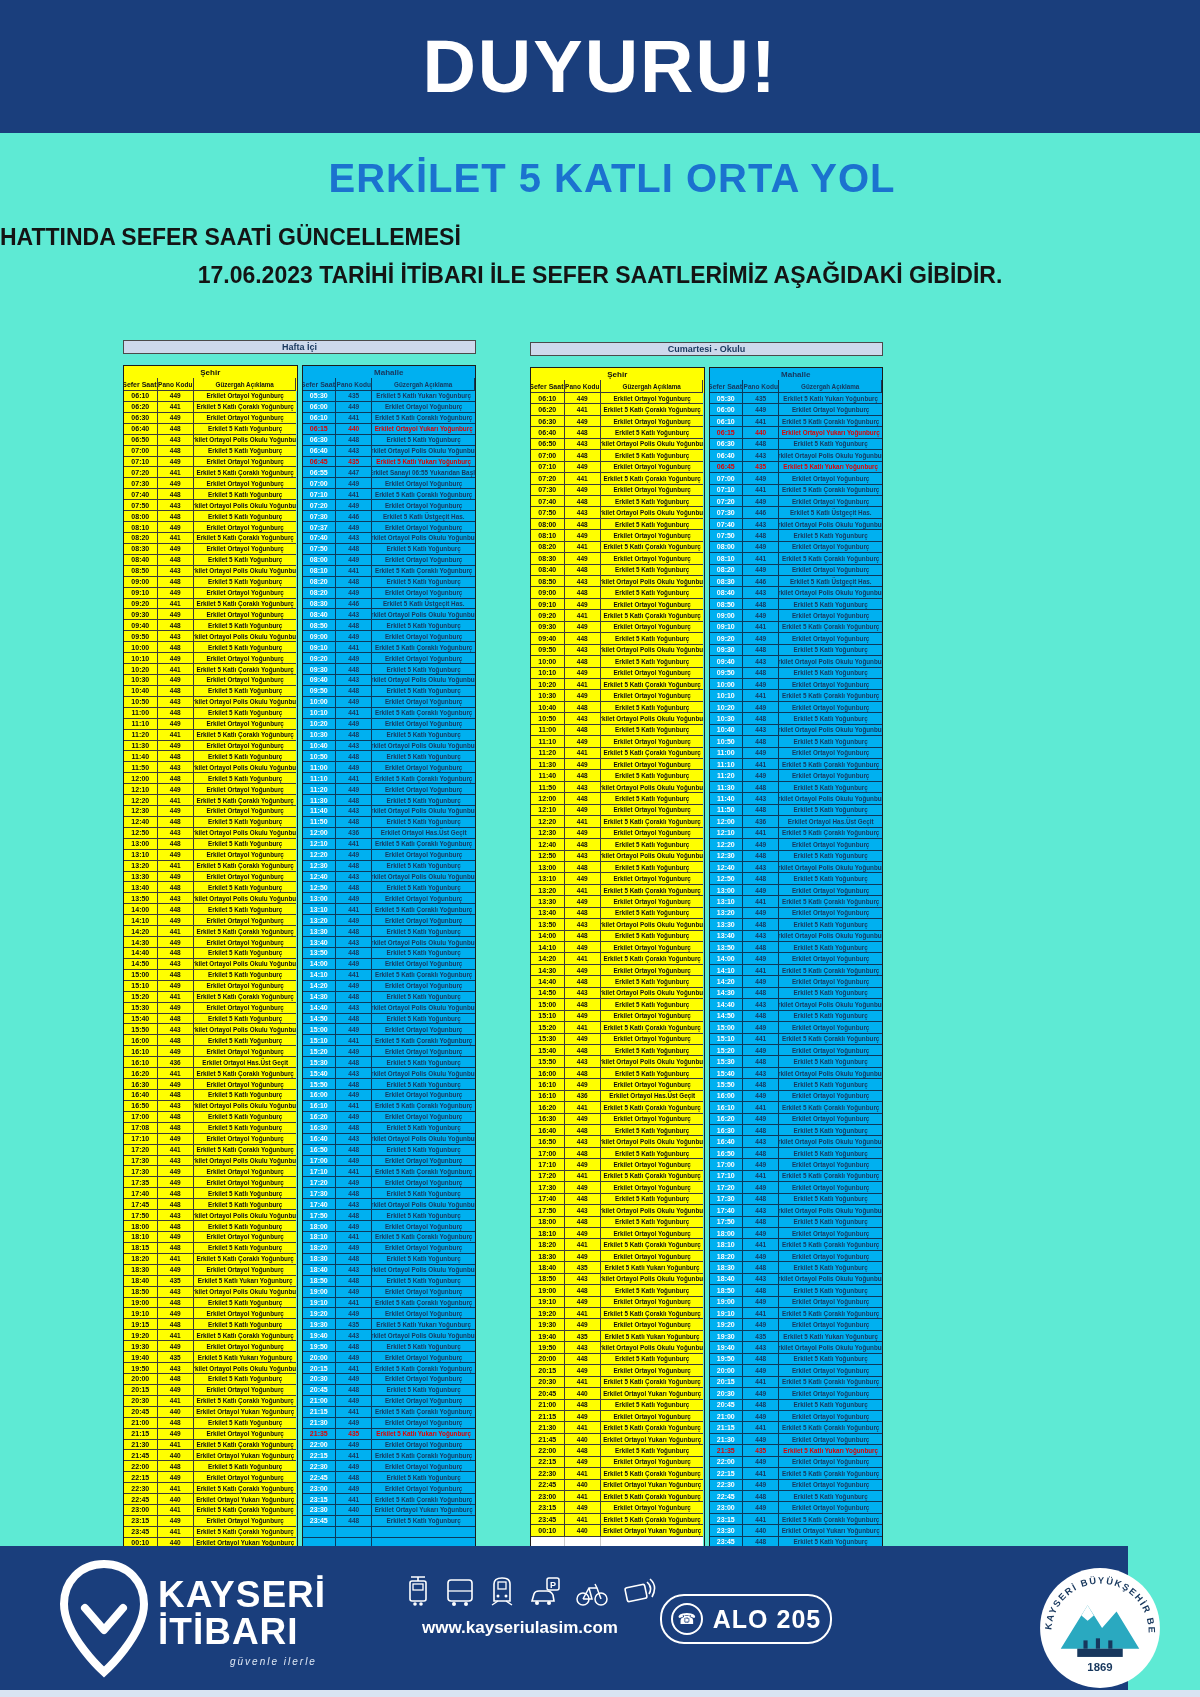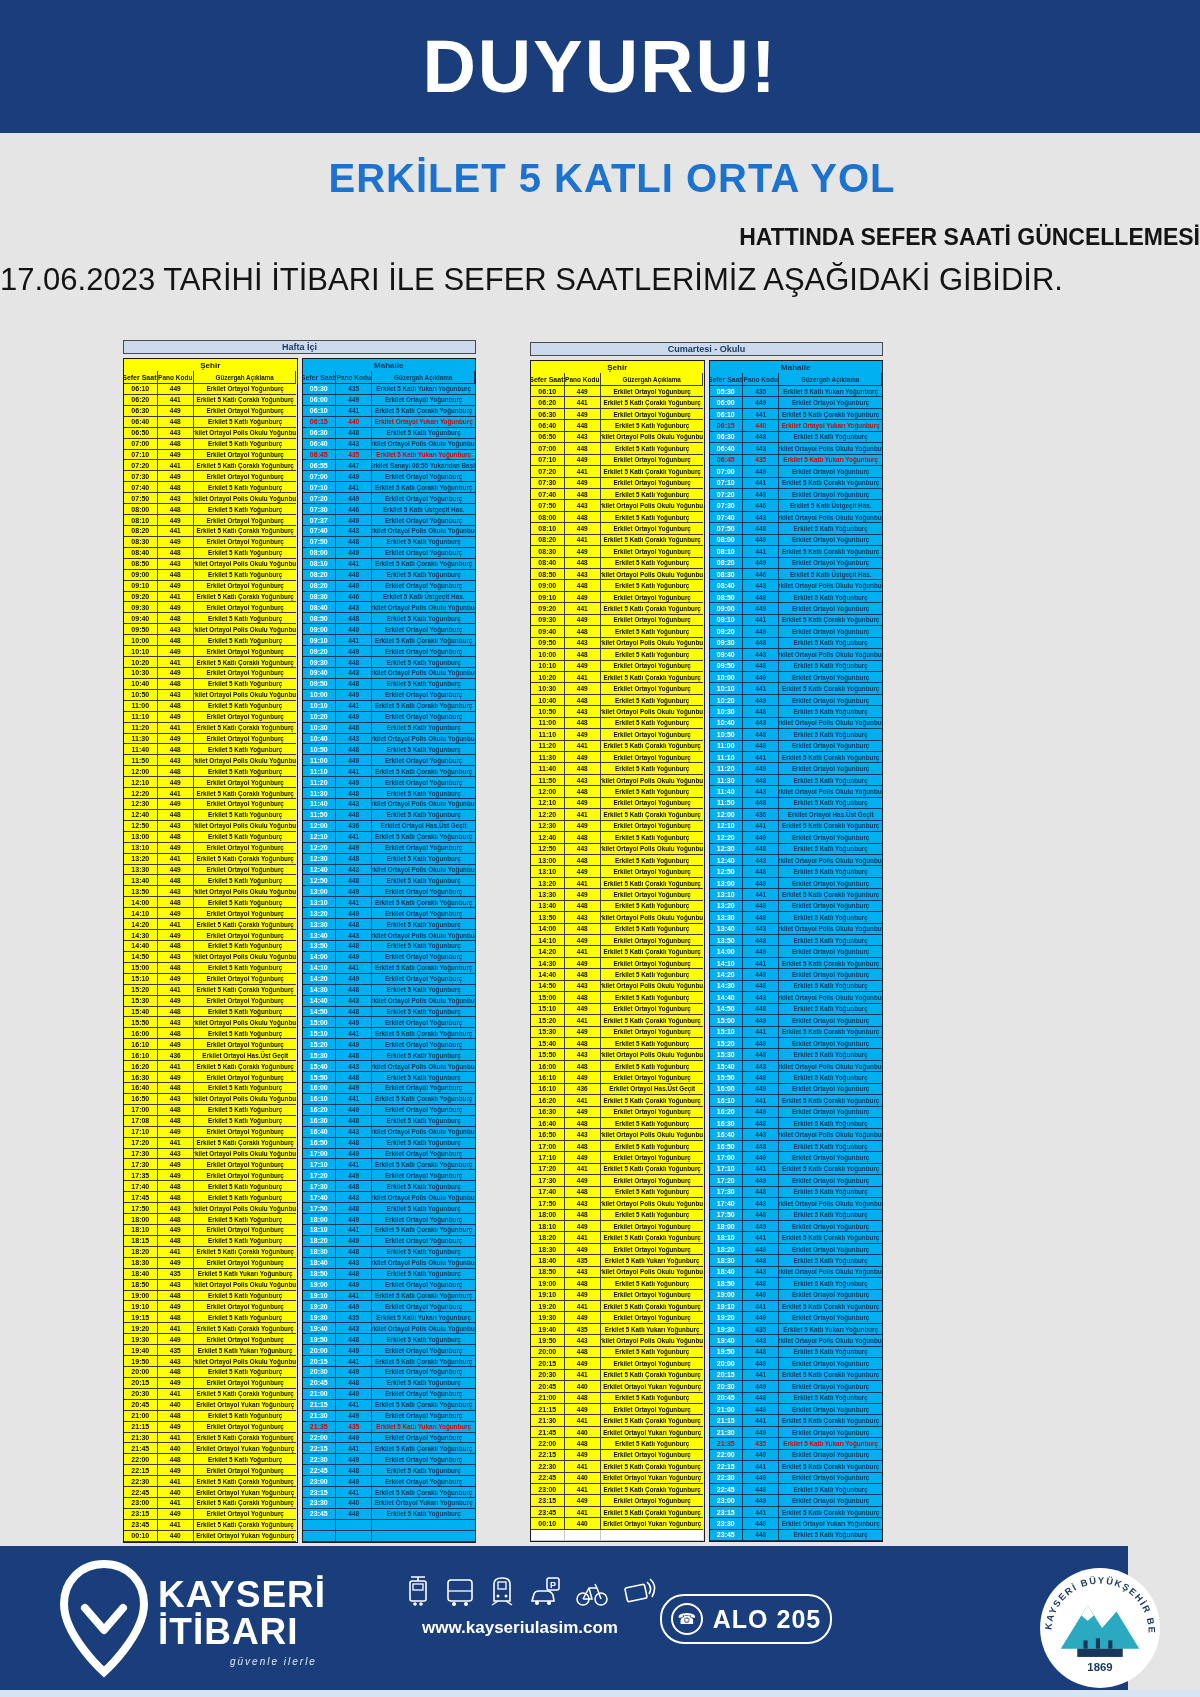--- a/index.html
+++ b/index.html
@@ -1,35 +1,35 @@
 <!DOCTYPE html>
 <html><head>
 <meta charset="utf-8">
 <style>
   html,body{margin:0;padding:0;background:#fff;}
-  .canvas{position:relative;width:1200px;height:1697px;background:#e5e5e5;overflow:hidden;
+  .canvas{position:relative;width:1200px;height:1697px;background:#5eead4;overflow:hidden;
           font-family:"Liberation Sans",sans-serif;}
   
   .top-band{position:absolute;left:0;top:0;width:1200px;height:133px;background:#1a3e7c;
             display:flex;align-items:center;justify-content:center;}
   .top-band .big{color:#fff;font-size:74px;font-weight:bold;letter-spacing:2px;}
   .line-title{position:absolute;left:12px;top:156px;width:100%;text-align:center;
               color:#1b72cf;font-size:40px;font-weight:bold;letter-spacing:1px;}
-  .sub1{position:absolute;left:0;top:224px;width:100%;text-align:right;color:#141414;
+  .sub1{position:absolute;left:0;top:224px;width:100%;text-align:left;color:#141414;
         font-size:23px;font-weight:bold;}
-  .sub2{position:absolute;left:0;top:262px;width:100%;text-align:left;color:#141414;
-        font-size:31px;font-weight:normal;}
+  .sub2{position:absolute;left:0;top:262px;width:100%;text-align:center;color:#141414;
+        font-size:23px;font-weight:bold;}
   
   .sched{position:absolute;width:353px;}
   #tableL{left:123px;top:340px;}
   #tableR{left:530px;top:342px;}
   .t-title{height:14px;background:#cdd9ec;border:1px solid #4a4a4a;box-sizing:border-box;
            display:flex;align-items:center;justify-content:center;
            font-size:9px;font-weight:bold;color:#17375d;}
-  .t-cols{display:flex;gap:4px;margin-top:4px;}
+  .t-cols{display:flex;gap:4px;margin-top:11px;}
   .t-section{flex:1;border:1.5px solid #1c1c1c;box-sizing:border-box;}
   .sec-head{height:12px;display:flex;align-items:center;justify-content:center;
             font-size:8px;font-weight:bold;}
   .sehir .sec-head{background:#ffff00;color:#111;}
   .mahalle .sec-head{background:#00b0f0;color:#17375d;}
   .col-head{display:flex;height:13px;font-size:7px;font-weight:bold;}
   .sehir .col-head{background:#ffff00;color:#111;}
   .mahalle .col-head{background:#00b0f0;color:#17375d;}
   .col-head .cell{display:flex;align-items:center;justify-content:center;}
   .cell{box-sizing:border-box;display:flex;align-items:center;justify-content:center;

